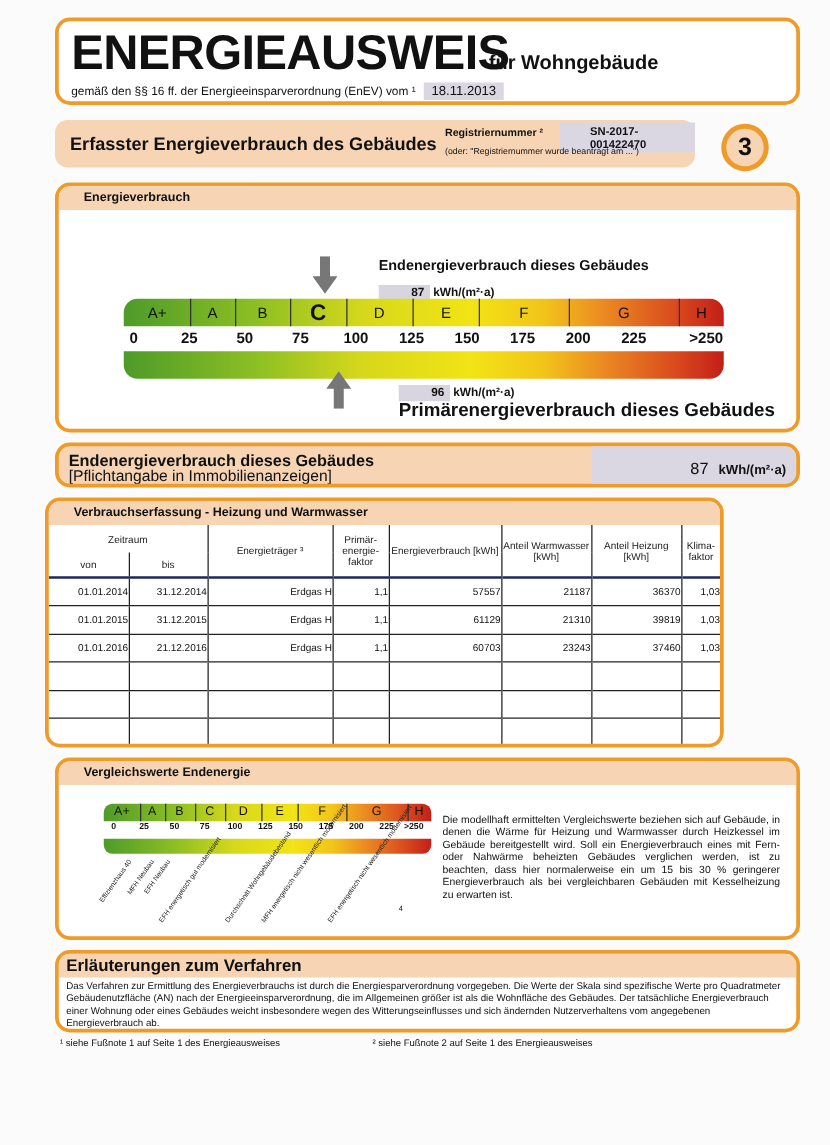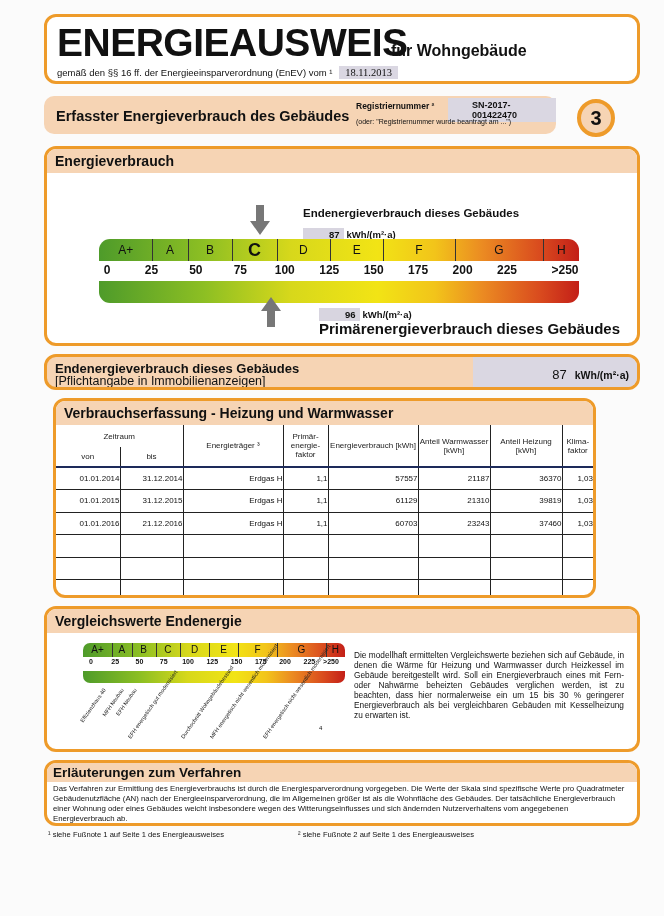--- a/index.html
+++ b/index.html
@@ -1,26 +1,26 @@
 <!DOCTYPE html>
 <html><head>
 <meta charset="utf-8">
 <style>
   * { box-sizing: border-box; margin: 0; padding: 0; }
   body { width: 664px; height: 916px; background: #fbfbfb; font-family: "Liberation Sans", sans-serif; color: #111; position: relative; overflow: hidden; }
   .box { position: absolute; border: 3px solid #ee9b2a; border-radius: 12px; background: #fff; overflow: hidden; }
-  .hdr { background: #f6d4b4; font-weight: bold; font-size: 14px; padding: 4px 8px; }
+  .hdr { background: #f6d4b4; font-weight: bold; font-size: 10px; padding: 4px 20px; }
   .abs { position: absolute; }
 
   
   #title-box { left: 44px; top: 14px; width: 596px; height: 70px; }
   #title-main { position: absolute; left: 10px; top: 4px; font-size: 39px; font-weight: bold; letter-spacing: -0.5px; }
   #title-sub { position: absolute; left: 344px; top: 25px; font-size: 16px; font-weight: bold; }
   #title-line { position: absolute; left: 10px; top: 50px; font-size: 9.5px; }
-  .date-field { background: #dad7e2; padding: 1px 6px; font-size: 10.5px; margin-left: 4px; font-family: Liberation Serif, serif; }
+  .date-field { background: #dad7e2; padding: 1px 6px; font-size: 10.5px; margin-left: 4px; }
 
   
   #reg-box { left: 44px; top: 96px; width: 512px; height: 38px; background: #f6d4b4; border-radius: 10px; position: absolute; }
   #reg-title { left: 12px; top: 12px; font-size: 14.5px; font-weight: bold; }
   #reg-label { left: 312px; top: 5px; font-size: 8.5px; font-weight: bold; }
   #reg-value { left: 404px; top: 2px; font-size: 9px; font-weight: bold; background: #dad7e2; padding: 2px 24px; }
   #reg-note { left: 312px; top: 22px; font-size: 7px; }
   #page-circle { position: absolute; left: 577px; top: 99px; width: 38px; height: 38px; border-radius: 50%; border: 4px solid #ee9b2a; background: #f6d4b4; text-align: center; line-height: 30px; font-size: 20px; font-weight: bold; }
 
   
@@ -35,21 +35,21 @@
   .unit { font-size: 9.5px; font-weight: bold; margin-left: 3px; }
 
   
   #pf-box { left: 44px; top: 354px; width: 596px; height: 36px; background: #f6d4b4; }
   #pf-l1 { left: 8px; top: 4px; font-size: 13px; font-weight: bold; }
   #pf-l2 { left: 8px; top: 17px; font-size: 12.5px; }
   #pf-val { position: absolute; right: 0; top: 0; width: 164px; height: 100%; background: #dad7e2; font-size: 13px; text-align: right; padding: 10px 8px 0 0; }
   #pf-val .u { font-size: 10.5px; font-weight: bold; margin-left: 8px; }
 
   
-  #tb-box { left: 53px; top: 398px; width: 543px; height: 200px; }
+  #tb-box { left: 36px; top: 398px; width: 543px; height: 200px; }
   table { border-collapse: collapse; width: 100%; font-size: 8px; }
   th { font-weight: normal; border-left: 1px solid #222; padding: 1px; vertical-align: middle; text-align: center; color: #222; }
   th:first-child, td:first-child { border-left: none; }
   td { border-left: 1px solid #222; border-top: 1px solid #222; height: 22.5px; font-size: 8px; text-align: right; }
   tbody tr:first-child td { border-top: 2px solid #1d2a5a; }
 
   
   #vg-box { left: 44px; top: 606px; width: 596px; height: 146px; }
   .rot { position: absolute; font-size: 5.5px; transform: rotate(-55deg); transform-origin: right top; white-space: nowrap; text-align: right; line-height: 6px; color: #222; }
   #vg-text { position: absolute; left: 307px; top: 41px; width: 270px; font-size: 8.3px; line-height: 10px; text-align: justify; }

